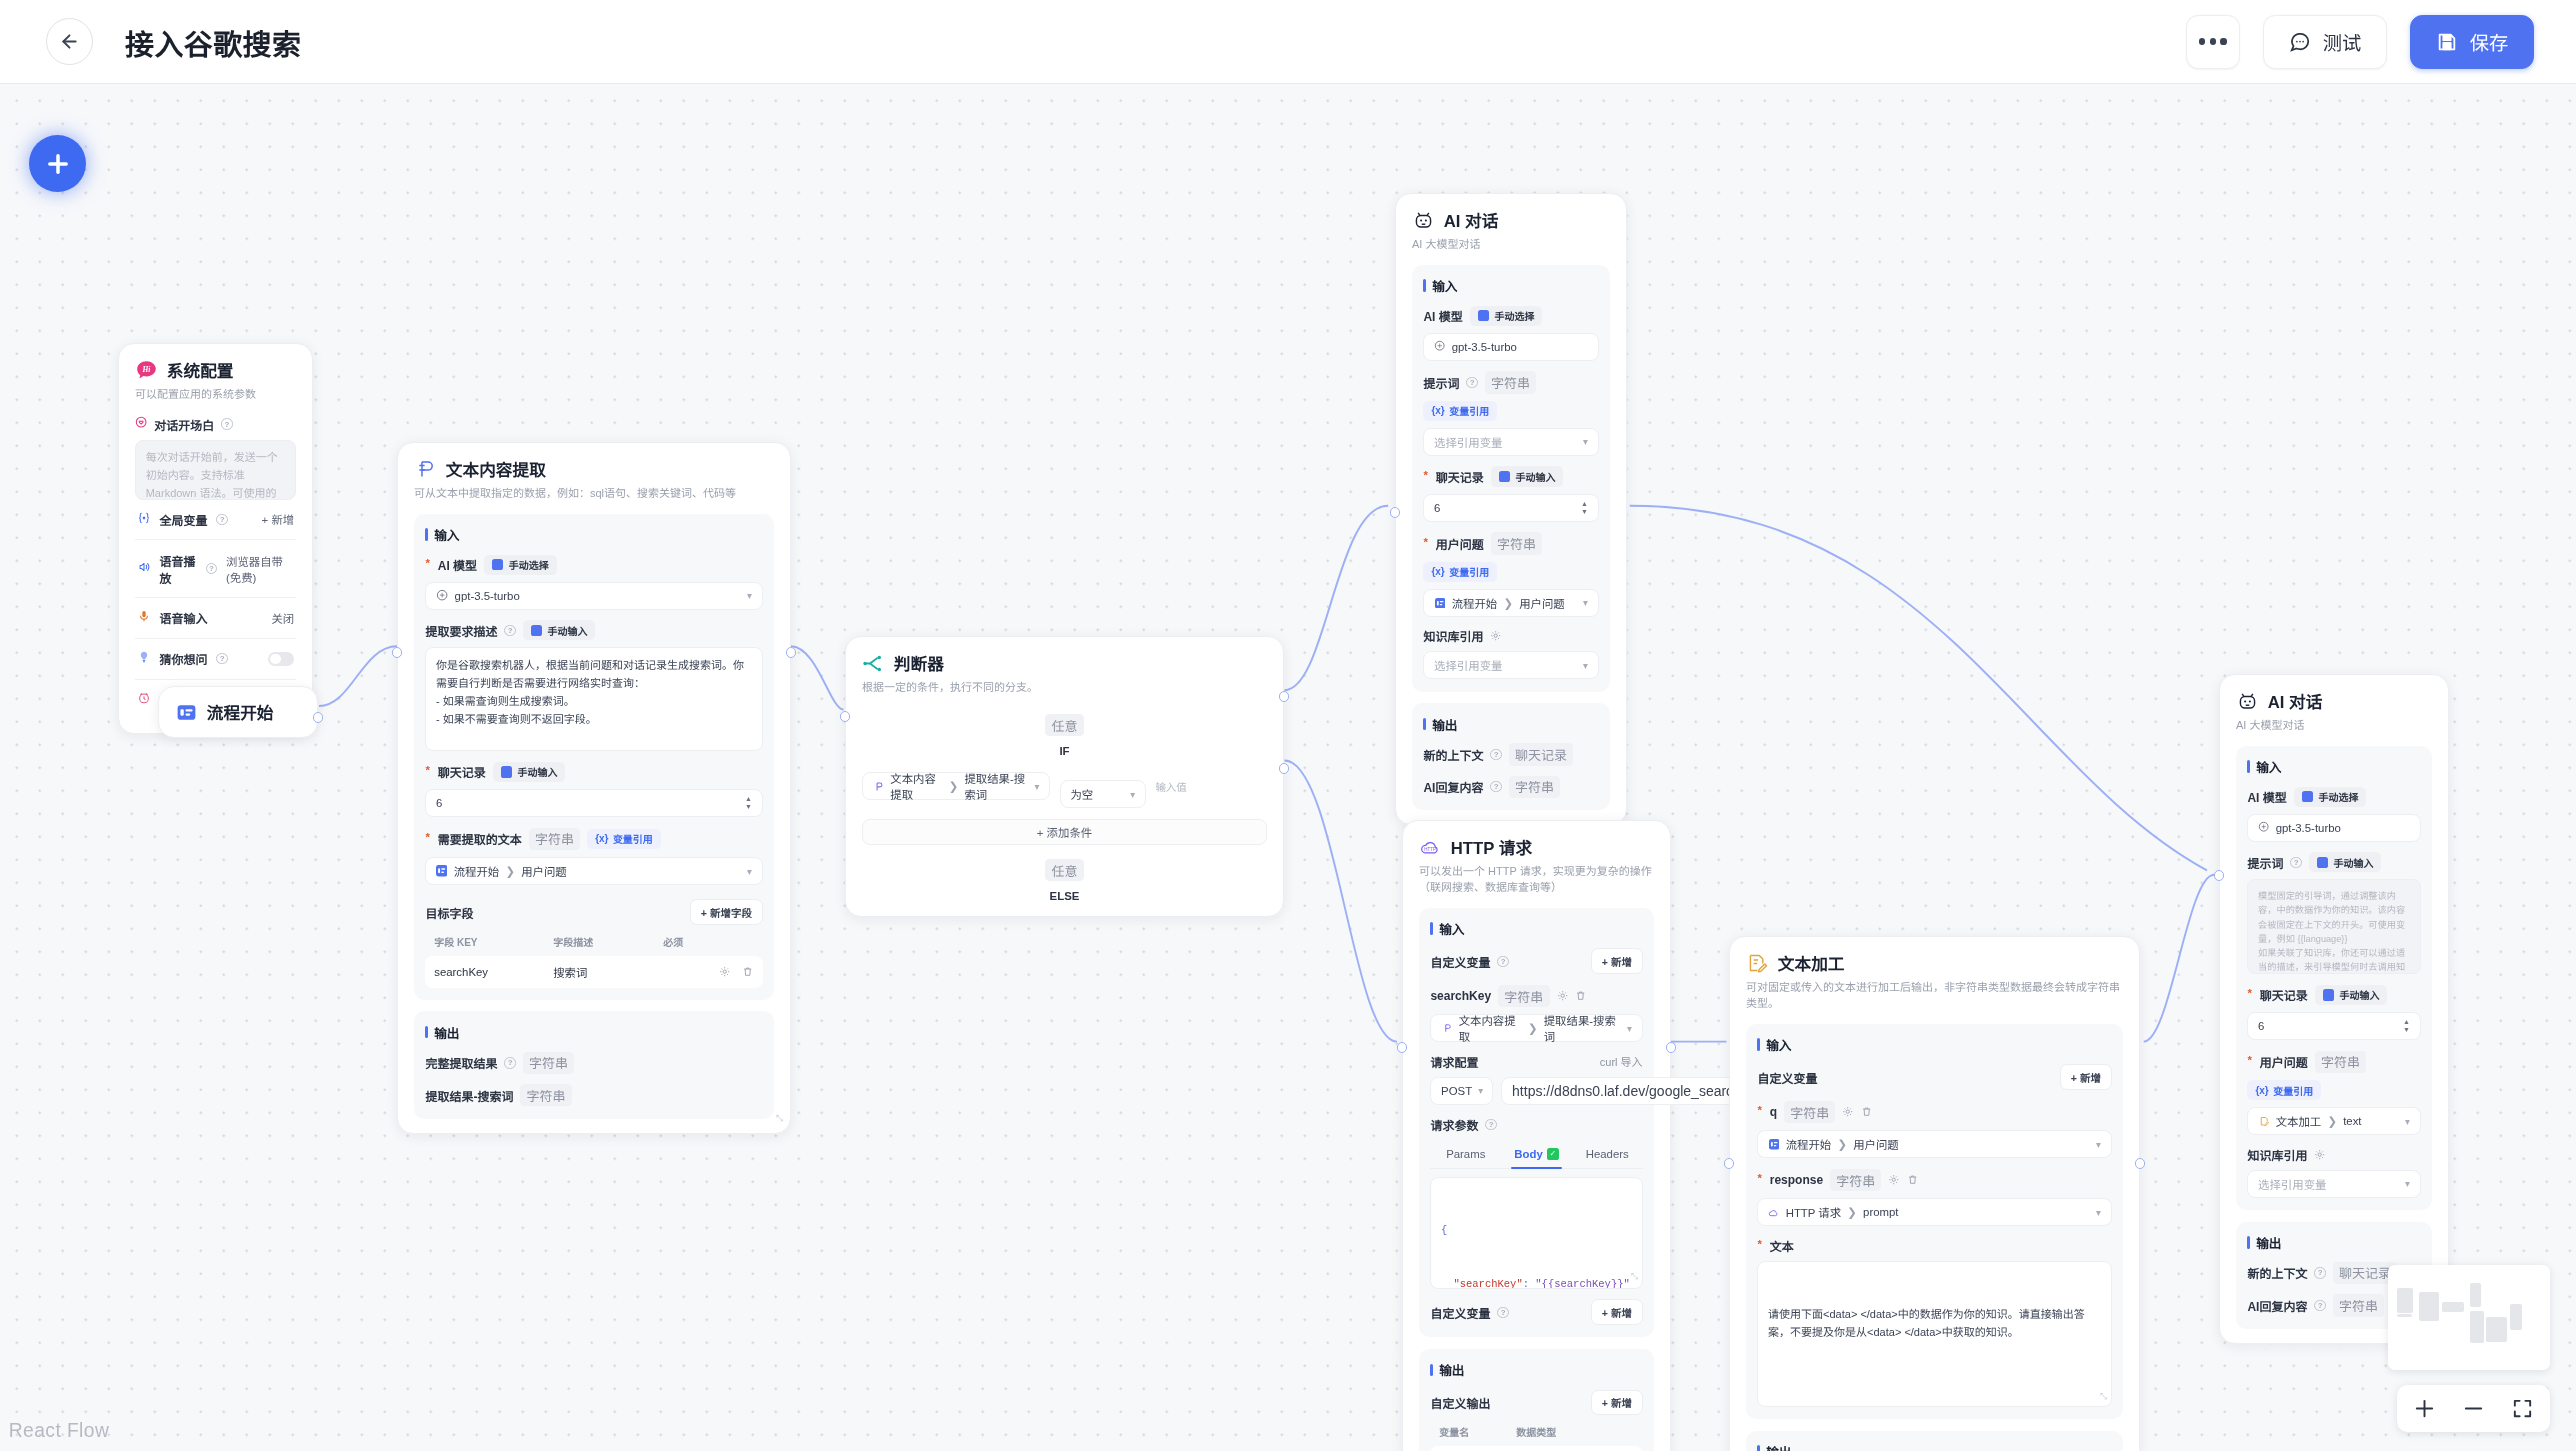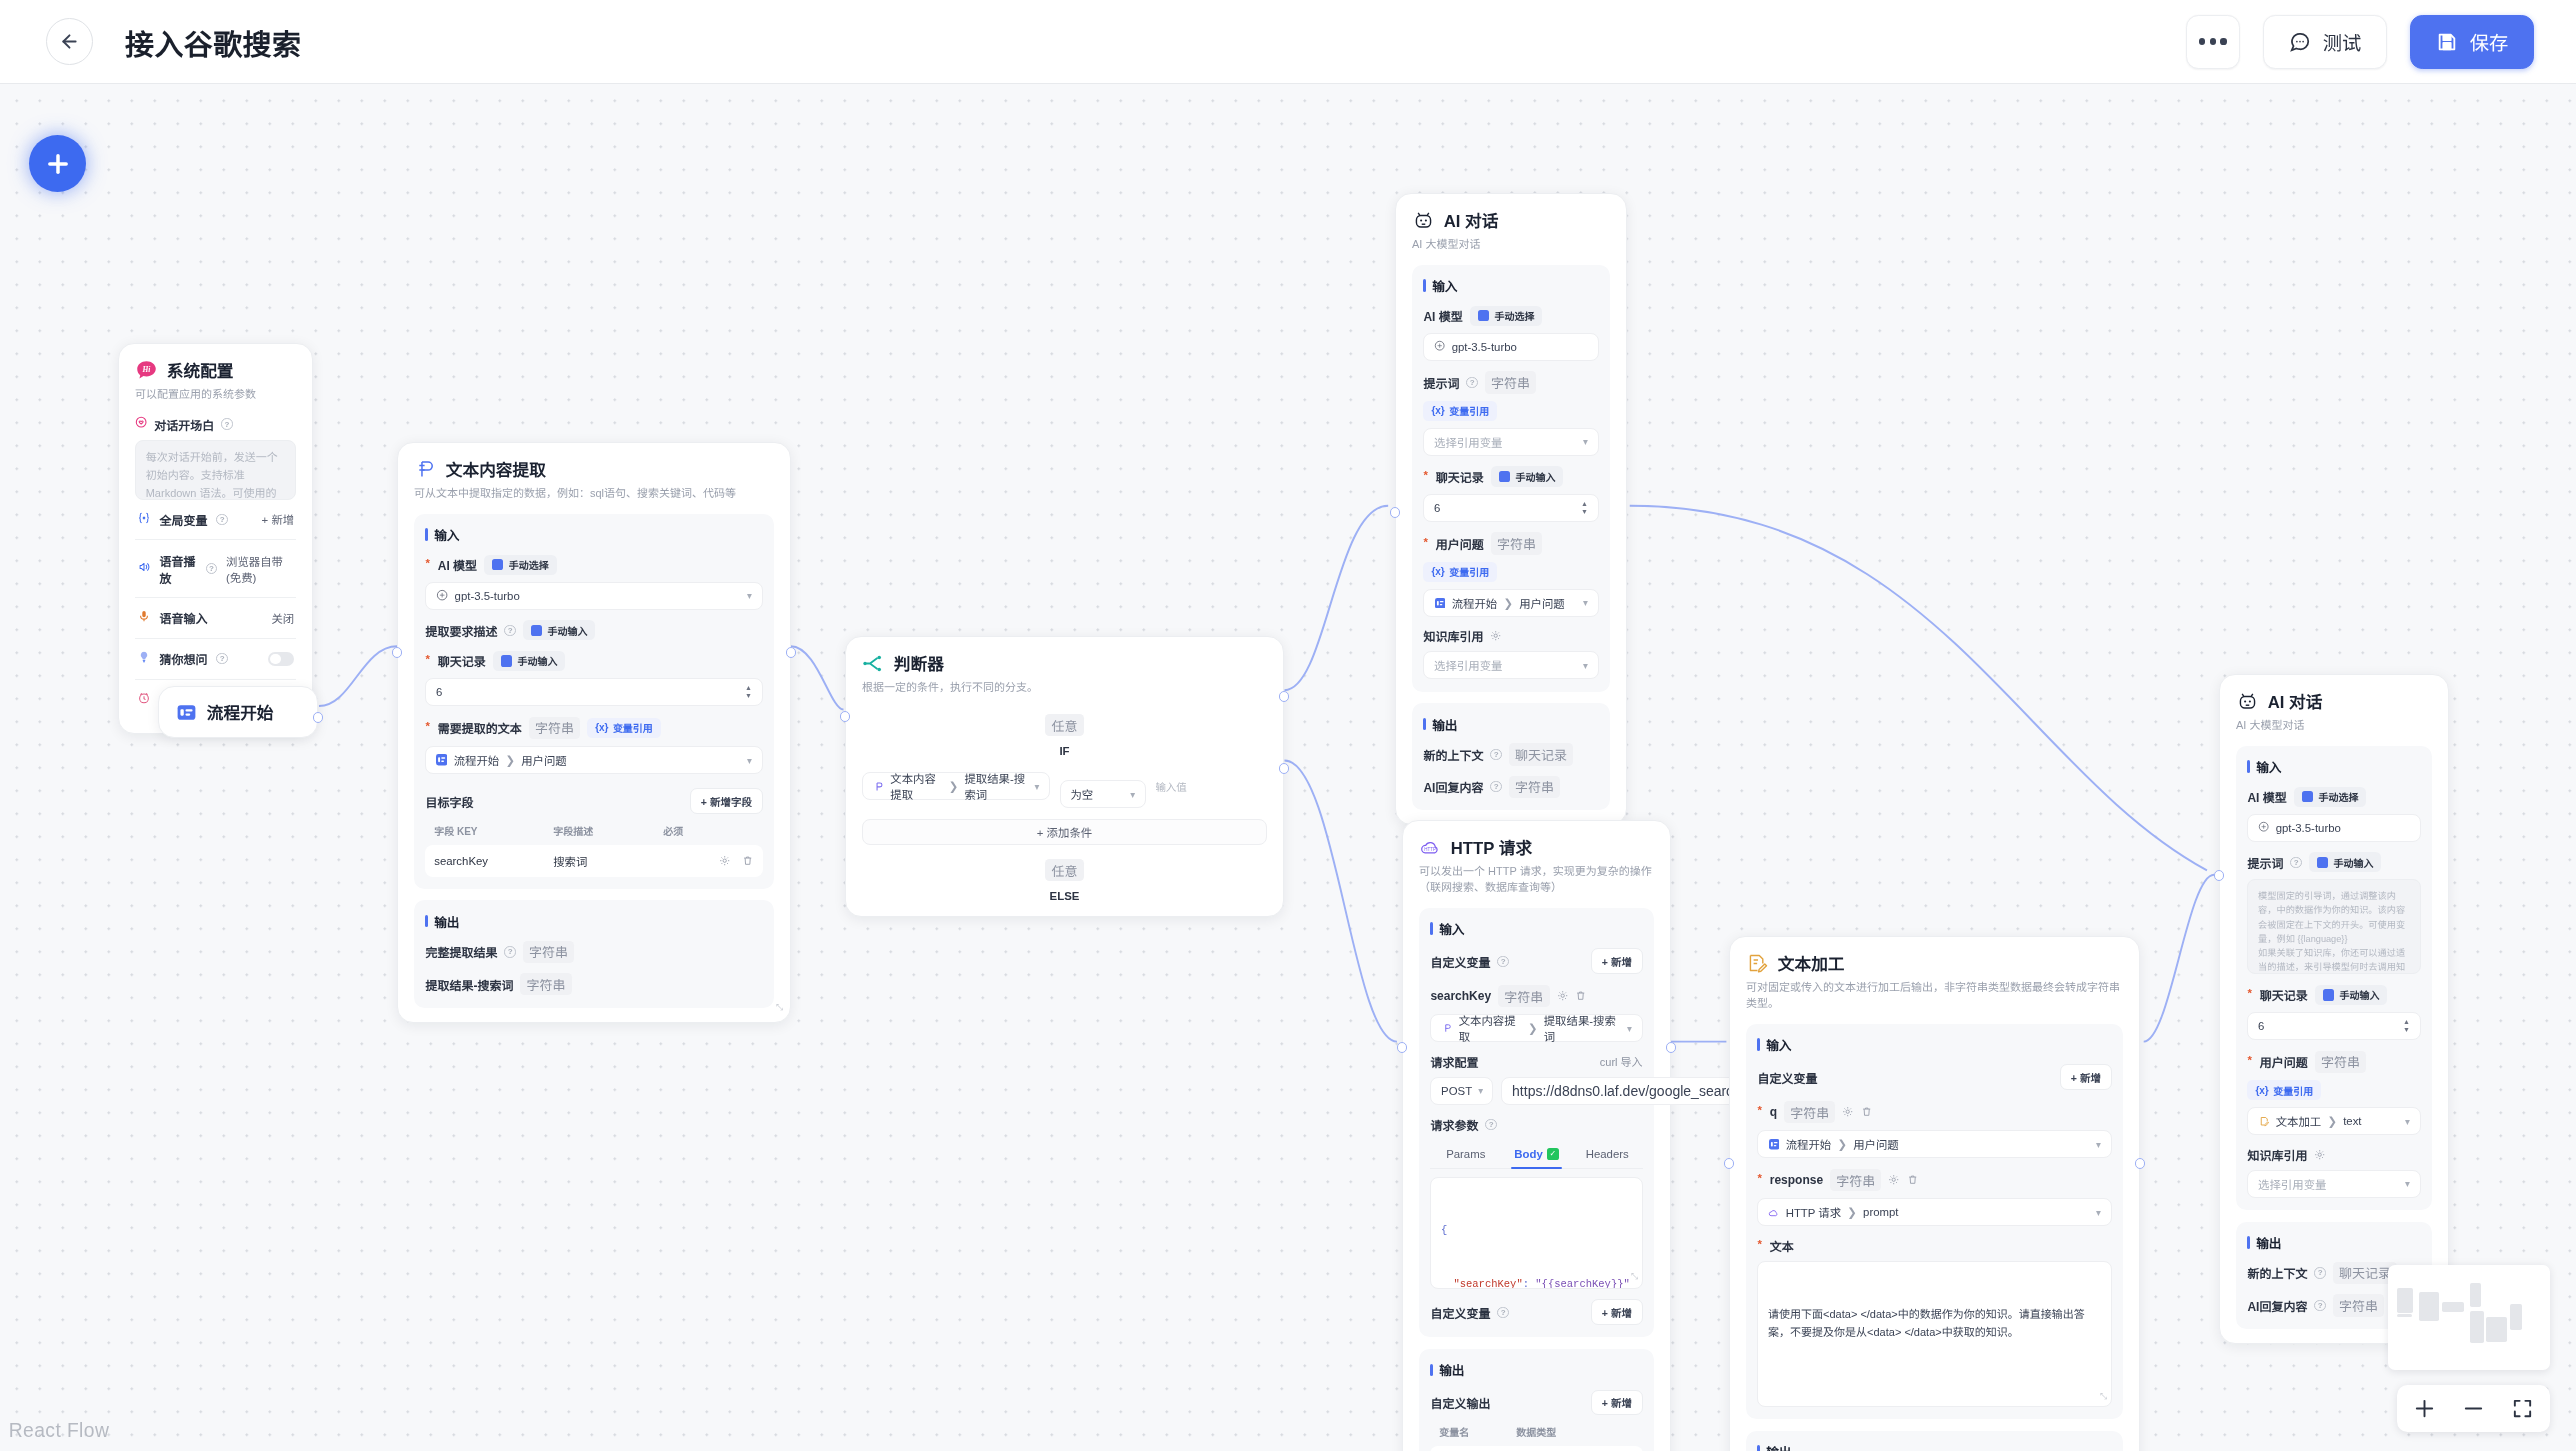--- a/index.html
+++ b/index.html
@@ -365,20 +365,23 @@
 
         <div class="fld">
           <div class="fld-lbl">
             <span>提取要求描述</span>
             <span class="q">?</span>
             <span class="tag-b">
                 <span class="sq"></span>
                 <span>手动输入</span>
               </span>
           </div>
+          <div class="ta" style="height:104px">你是谷歌搜索机器人，根据当前问题和对话记录生成搜索词。你需要自行判断是否需要进行网络实时查询：
+- 如果需查询则生成搜索词。
+- 如果不需要查询则不返回字段。</div>
           <div class="grip" style="right:7px; bottom:8.8px">⤡</div>
         </div>
 
         <div class="fld">
           <div class="fld-lbl req">
             <span>聊天记录</span>
             <span class="tag-b">
                 <span class="sq rb"></span>
                 <span>手动输入</span>
               </span>

